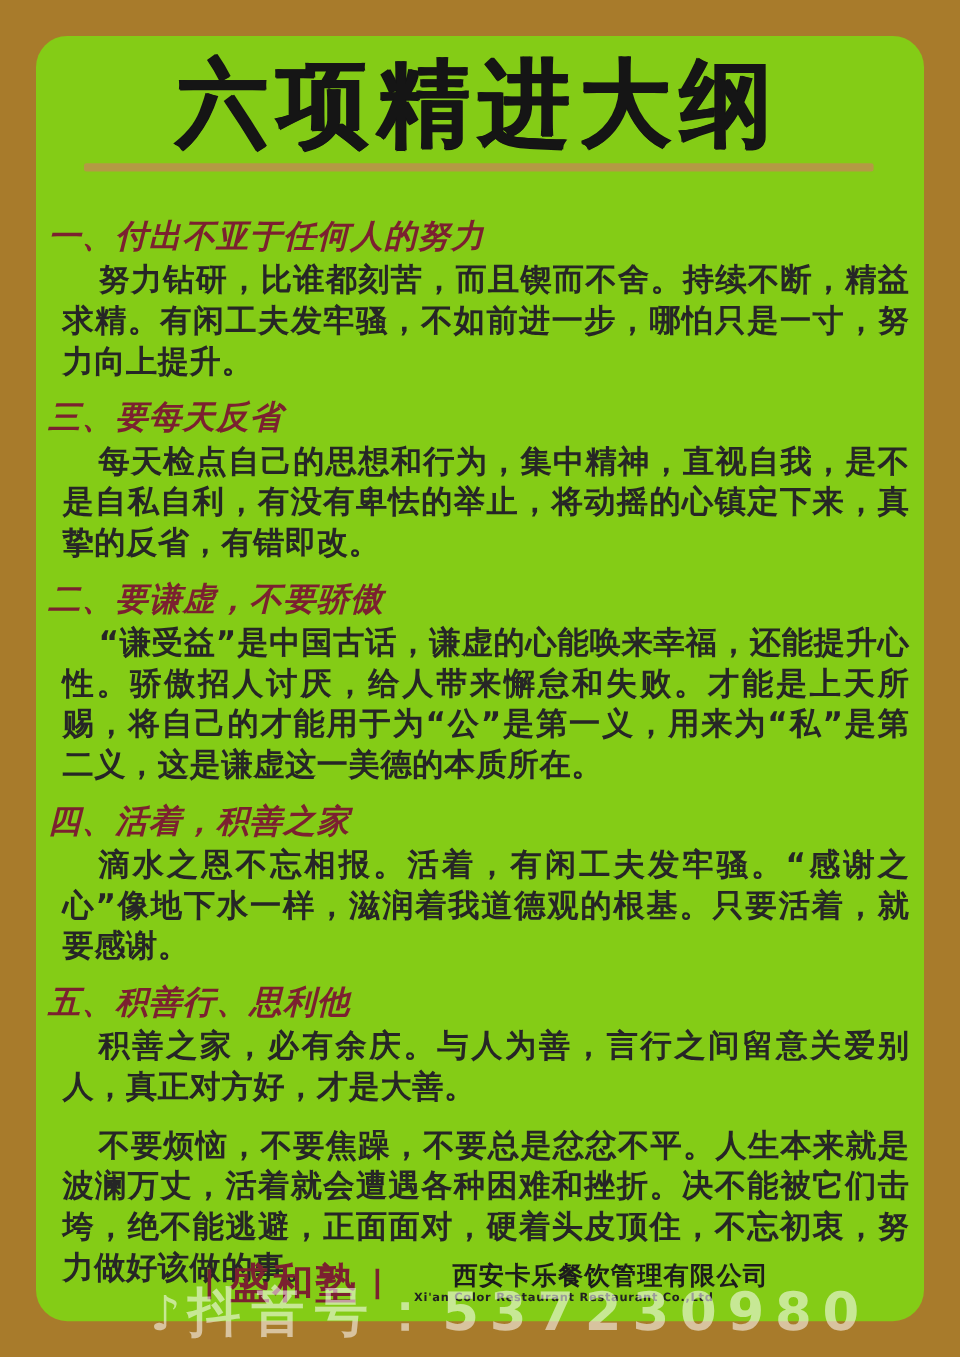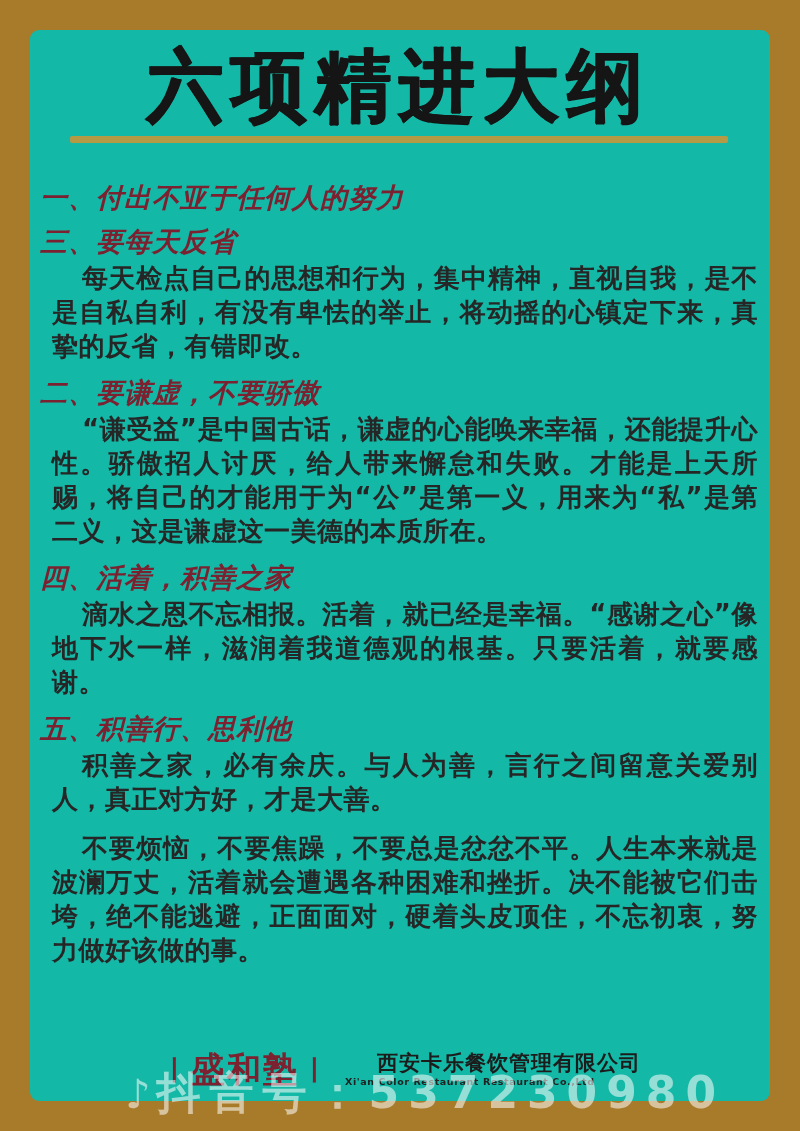--- a/index.html
+++ b/index.html
@@ -6,22 +6,22 @@
   body{
     width:800px;height:1131px;
     position:relative;
     background:#a87b2b;
     font-family:"DejaVu Sans","Liberation Sans",sans-serif;
     overflow:hidden;
   }
   .panel{
     position:absolute;
     left:30px;top:30px;right:30px;bottom:30px;
-    background:#14b8a6;
-    border-radius:9px;
+    background:#84cc16;
+    border-radius:26px;
   }
   .content{
     position:absolute;
     left:10px;right:12px;top:0;
   }
   .poster-title{
     margin:10px 0 4px;
     text-align:center;
     font-size:76px;
     line-height:92px;
@@ -122,35 +122,36 @@
 <body>
 
 <div class="panel">
   <div class="content">
 
     <h1 class="poster-title">六项精进大纲</h1>
     <div class="divider"></div>
 
     <div class="section first">
       <h2 class="section-heading">一、付出不亚于任何人的努力</h2>
+      <p class="section-body">努力钻研，比谁都刻苦，而且锲而不舍。持续不断，精益求精。有闲工夫发牢骚，不如前进一步，哪怕只是一寸，努力向上提升。</p>
     </div>
 
     <div class="section">
       <h2 class="section-heading">三、要每天反省</h2>
       <p class="section-body">每天检点自己的思想和行为，集中精神，直视自我，是不是自私自利，有没有卑怯的举止，将动摇的心镇定下来，真挚的反省，有错即改。</p>
     </div>
 
     <div class="section">
       <h2 class="section-heading">二、要谦虚，不要骄傲</h2>
       <p class="section-body">“谦受益”是中国古话，谦虚的心能唤来幸福，还能提升心性。骄傲招人讨厌，给人带来懈怠和失败。才能是上天所赐，将自己的才能用于为“公”是第一义，用来为“私”是第二义，这是谦虚这一美德的本质所在。</p>
     </div>
 
     <div class="section">
       <h2 class="section-heading">四、活着，积善之家</h2>
-      <p class="section-body">滴水之恩不忘相报。活着，就已经是幸福。“感谢之心”像地下水一样，滋润着我道德观的根基。只要活着，就要感谢。</p>
+      <p class="section-body">滴水之恩不忘相报。活着，有闲工夫发牢骚。“感谢之心”像地下水一样，滋润着我道德观的根基。只要活着，就要感谢。</p>
     </div>
 
     <div class="section">
       <h2 class="section-heading">五、积善行、思利他</h2>
       <p class="section-body">积善之家，必有余庆。与人为善，言行之间留意关爱别人，真正对方好，才是大善。</p>
     </div>
 
     <div class="section">
       <p class="section-body">不要烦恼，不要焦躁，不要总是忿忿不平。人生本来就是波澜万丈，活着就会遭遇各种困难和挫折。决不能被它们击垮，绝不能逃避，正面面对，硬着头皮顶住，不忘初衷，努力做好该做的事。</p>
     </div>

